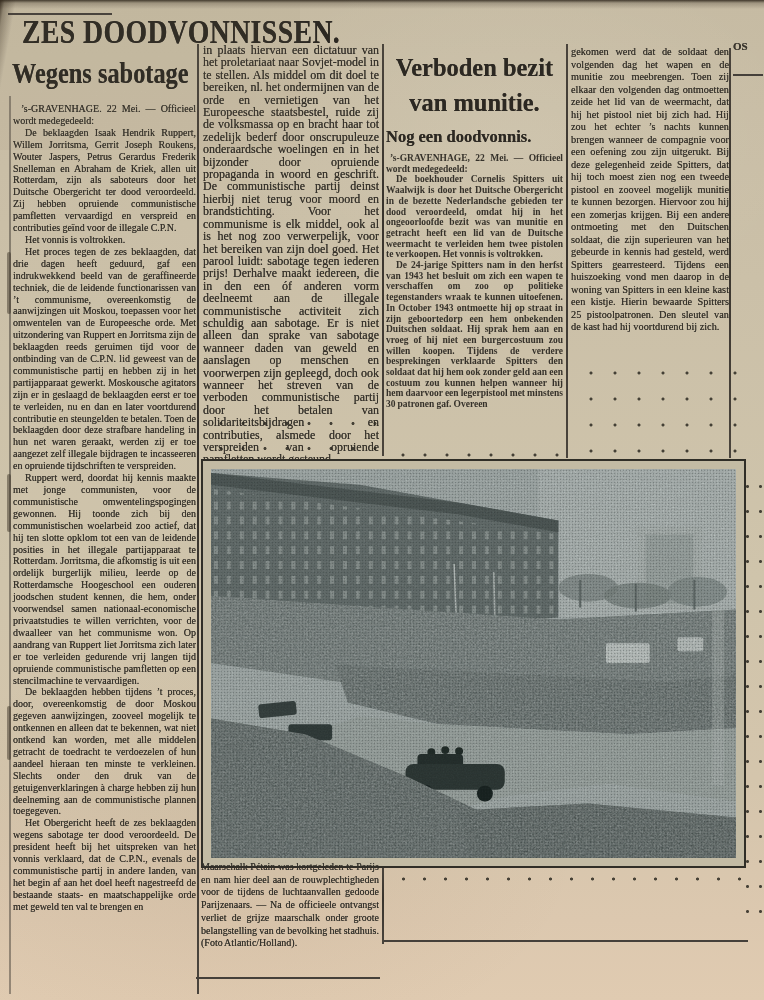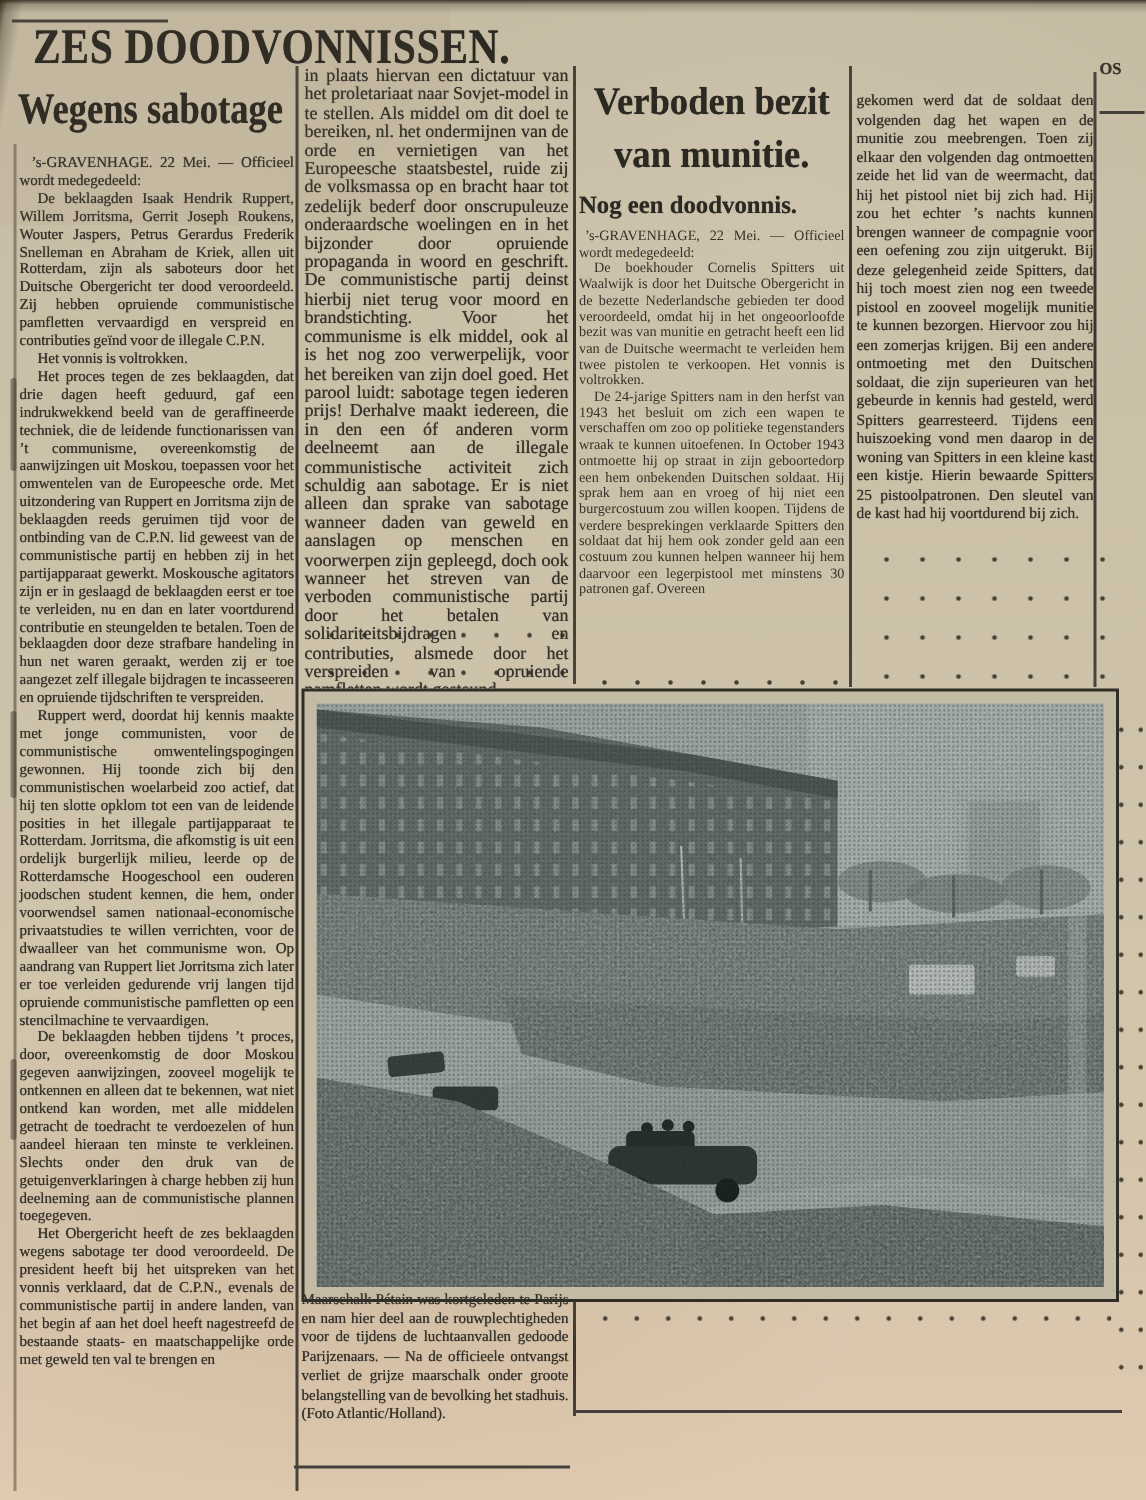--- a/index.html
+++ b/index.html
@@ -30,24 +30,24 @@
   .bodycol{position:absolute;text-align:justify;}
   .bodycol p{font-weight:normal;text-indent:12px;}
   .bodycol p.dateline{text-indent:8px;}
   #col1{left:13px;top:103px;width:183px;font-size:10px;line-height:11.9px;word-spacing:-0.3px;}
   #col2{left:203px;top:44px;width:176px;font-size:12px;line-height:12.4px;}
   #col2 p{text-indent:0;}
   #art2{left:386px;top:50px;width:177px;}
   #art2-headline{font-size:26px;line-height:35px;text-align:center;color:#2c2822;transform:scaleX(0.94);transform-origin:center top;}
   #art2-subheadline{font-size:16.5px;text-align:left;margin-top:7px;color:#2c2822;}
   #col3{margin-top:6px;font-size:9.5px;line-height:10.7px;text-align:justify;word-spacing:-0.3px;}
-  #col3 p{font-weight:normal;text-indent:10px;}
+  #col3 p{font-weight:bold;text-indent:10px;}
   #col3 p.dateline{text-indent:4px;}
   #col4{left:571px;top:46px;width:158px;font-size:10.3px;line-height:12.5px;}
-  #col4 p{text-indent:0;margin-top:16px;}
+  #col4 p{text-indent:0;}
   .dots{position:absolute;background-image:radial-gradient(circle, rgba(44,41,33,0.85) 1.1px, rgba(44,41,33,0) 1.9px);}
   #dots-col2{left:201px;top:404px;width:178px;height:52px;background-size:22px 25px;background-position:9px 7px;}
   #dots-col3{left:386px;top:443px;width:176px;height:14px;background-size:22px 14px;background-position:6px 5px;}
   #dots-col4{left:571px;top:352px;width:182px;height:106px;background-size:24px 26px;background-position:8px 8px;}
   #dots-right-strip{left:738px;top:468px;width:24px;height:462px;background-size:13px 25px;background-position:3px 6px;}
   #dots-under-photo{left:389px;top:869px;width:352px;height:12px;background-size:21px 12px;background-position:4px 4px;}
   #edge-fragment-label{left:733px;top:40px;font-size:11px;font-weight:bold;color:#3a352d;}
   #photo-frame{
     left:201px;top:459px;width:545px;height:409px;border:2px solid #302e27;
     background:#c3bba4;box-sizing:border-box;

